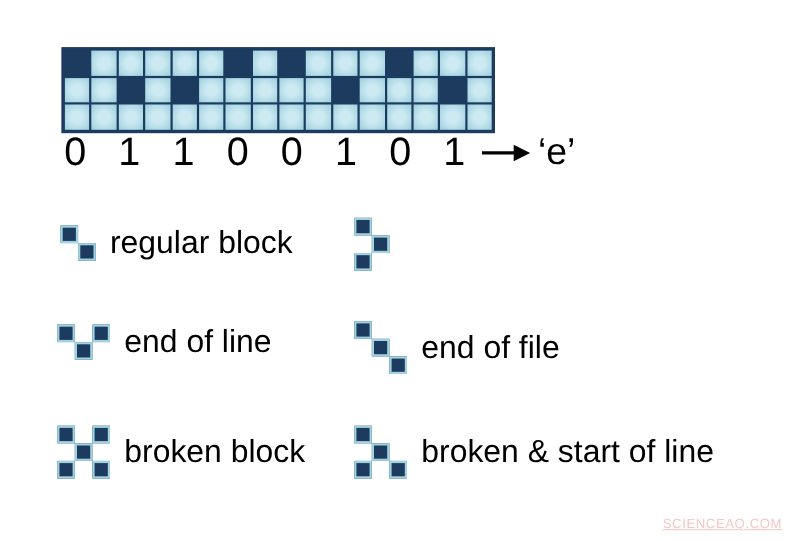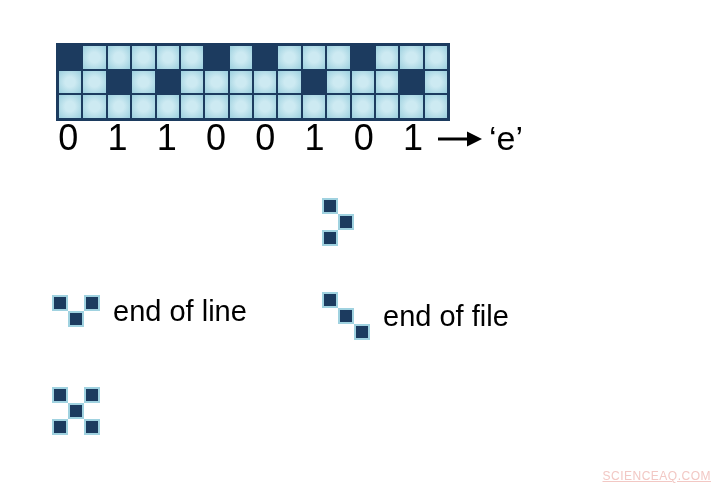--- a/index.html
+++ b/index.html
@@ -169,20 +169,27 @@
       </div>
     </div>
 
   <svg class="arrow-svg" width="44" height="18" viewBox="0 0 44 18">
     <line x1="0" y1="9" x2="31" y2="9" stroke="#000" stroke-width="3"></line>
     <polygon points="29,1.5 44,9 29,16.5" fill="#000"></polygon>
   </svg>
 
   <div class="result">‘e’</div>
 
+  <div class="legend-item" id="li0">
+    <div class="icon-grid" style="grid-template-columns: repeat(2, 16px); grid-template-rows: repeat(2, 16px);">
+        <div class="mini-square" style="grid-area: 1 / 1;"></div>
+        <div class="mini-square" style="grid-area: 2 / 2;"></div>
+      </div>
+    <span class="label">regular block</span>
+  </div>
 
   <div class="legend-item" id="li1">
     <div class="icon-grid" style="grid-template-columns: repeat(2, 16px); grid-template-rows: repeat(3, 16px);">
         <div class="mini-square" style="grid-area: 1 / 1;"></div>
         <div class="mini-square" style="grid-area: 2 / 2;"></div>
         <div class="mini-square" style="grid-area: 3 / 1;"></div>
       </div>
   </div>
 
   <div class="legend-item" id="li3">
@@ -204,18 +211,28 @@
   </div>
 
   <div class="legend-item" id="li4">
     <div class="icon-grid" style="grid-template-columns: repeat(3, 16px); grid-template-rows: repeat(3, 16px);">
         <div class="mini-square" style="grid-area: 1 / 1;"></div>
         <div class="mini-square" style="grid-area: 1 / 3;"></div>
         <div class="mini-square" style="grid-area: 2 / 2;"></div>
         <div class="mini-square" style="grid-area: 3 / 1;"></div>
         <div class="mini-square" style="grid-area: 3 / 3;"></div>
       </div>
-  </div>
-
+    <span class="label">broken block</span>
+  </div>
+
+  <div class="legend-item" id="li5">
+    <div class="icon-grid" style="grid-template-columns: repeat(3, 16px); grid-template-rows: repeat(3, 16px);">
+        <div class="mini-square" style="grid-area: 1 / 1;"></div>
+        <div class="mini-square" style="grid-area: 2 / 2;"></div>
+        <div class="mini-square" style="grid-area: 3 / 1;"></div>
+        <div class="mini-square" style="grid-area: 3 / 3;"></div>
+      </div>
+    <span class="label">broken &amp; start of line</span>
+  </div>
 
   <div class="watermark">SCIENCEAQ.COM</div>
 
 </div>
 
 </body></html>

